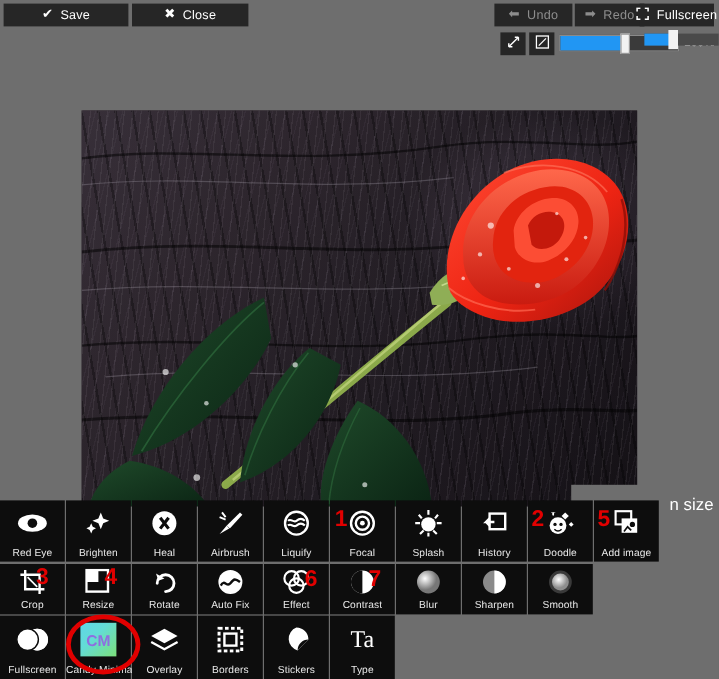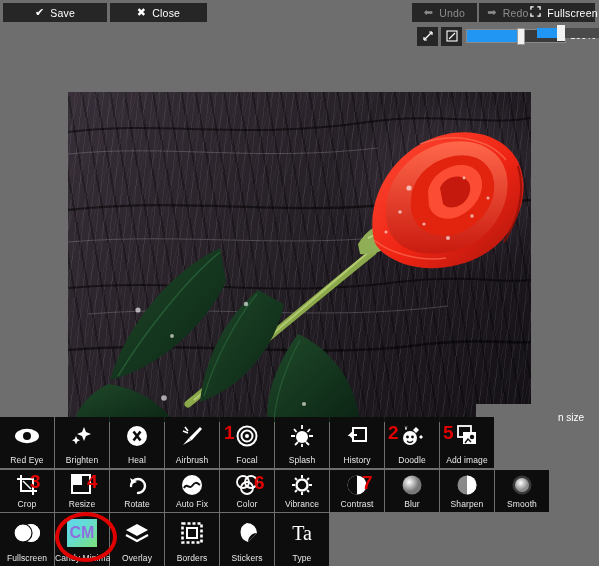--- a/index.html
+++ b/index.html
@@ -101,21 +101,21 @@
 
   
   .side-panel {
     position: absolute;
     left: 476px; top: 404px;
     width: 123px; height: 52px;
     background: #6e6e6e;
   }
   .side-panel .label {
     position: absolute; left: 82px; top: 8px;
-    font-size: 10px; color: #ffffff; white-space: nowrap;
+    font-size: 14px; color: #ffffff; white-space: nowrap;
   }
   .side-track {
     position: absolute; left: 537px; top: 28px;
     width: 62px; height: 10px;
     background: #4a4a4a;
   }
   .side-fill {
     position: absolute; left: 0; top: 0; height: 100%;
     width: 36%; background: #2196f3;
   }
@@ -168,21 +168,21 @@
     color: #e10000;
     line-height: 1;
     pointer-events: none;
     z-index: 6;
     font-family: "Liberation Sans", sans-serif;
   }
   .cm-thumb {
     width: 30px; height: 28px;
     background: linear-gradient(135deg, #5fd6e8 0%, #63dcd6 40%, #7ce07a 100%);
     display:flex; align-items:center; justify-content:center;
-    font-size: 16px; color: #8e6fe0; font-weight: 600;
+    font-size: 13px; color: #8e6fe0; font-weight: 600;
   }
   .red-ellipse {
     position: absolute;
     left: 55px; top: 512px;
     width: 62px; height: 50px;
     border: 4px solid #e10000;
     border-radius: 50%;
     z-index: 9;
     pointer-events: none;
   }
@@ -382,20 +382,29 @@
       <div class="ic">
         <svg width="24" height="22" viewBox="0 0 24 22">
             <path d="M20 2L9 13l2.5 2.5L22 4z" fill="#fff"></path>
             <path d="M9 13l-6 7 8-4.5z" fill="#fff"></path>
             <path d="M3 6l5 2M5 2l3 4" stroke="#fff" stroke-width="1.6"></path>
           </svg>
       </div>
       <div class="tlabel">Airbrush</div>
     </div>
 
+    <div class="tile">
+      <div class="ic">
+        <svg width="22" height="22" viewBox="0 0 22 22">
+            <circle cx="11" cy="11" r="9.5" fill="none" stroke="#fff" stroke-width="2"></circle>
+            <path d="M4 9c2.5-2.5 4.5 2 7 0s4.5-2.5 7 0M4 13c2.5-2.5 4.5 2 7 0s4.5-2.5 7 0" stroke="#fff" stroke-width="1.8" fill="none"></path>
+          </svg>
+      </div>
+      <div class="tlabel">Liquify</div>
+    </div>
 
     <div class="tile">
       <span class="badge" style="left:4px; top:6px;">1</span>
       <div class="ic">
         <svg width="22" height="22" viewBox="0 0 22 22">
             <circle cx="11" cy="11" r="9.5" fill="none" stroke="#fff" stroke-width="2"></circle>
             <circle cx="11" cy="11" r="5.5" fill="none" stroke="#fff" stroke-width="2"></circle>
             <circle cx="11" cy="11" r="2" fill="#fff"></circle>
           </svg>
       </div>
@@ -498,32 +507,23 @@
 
     <div class="tile">
       <span class="badge" style="left:34px; top:3px;">6</span>
       <div class="ic">
         <svg width="24" height="22" viewBox="0 0 24 22">
             <circle cx="8" cy="8" r="6" fill="none" stroke="#fff" stroke-width="1.8"></circle>
             <circle cx="16" cy="8" r="6" fill="none" stroke="#fff" stroke-width="1.8"></circle>
             <circle cx="12" cy="14" r="6" fill="none" stroke="#fff" stroke-width="1.8"></circle>
           </svg>
       </div>
-      <div class="tlabel">Color</div>
-    </div>
-
-    <div class="tile">
-      <div class="ic">
-        <svg width="22" height="22" viewBox="0 0 22 22">
-            <circle cx="11" cy="11" r="5.5" fill="none" stroke="#fff" stroke-width="2.4"></circle>
-            <path d="M11 1v3M11 18v3M1 11h3M18 11h3M4 4l2 2M16 16l2 2M18 4l-2 2M6 16l-2 2" stroke="#fff" stroke-width="2"></path>
-          </svg>
-      </div>
-      <div class="tlabel">Vibrance</div>
-    </div>
+      <div class="tlabel">Effect</div>
+    </div>
+
 
     <div class="tile">
       <span class="badge" style="left:32px; top:3px;">7</span>
       <div class="ic">
         <svg width="22" height="22" viewBox="0 0 22 22">
             <circle cx="11" cy="11" r="9.5" fill="#fff"></circle>
             <path d="M11 1.5a9.5 9.5 0 000 19z" fill="#0d0d0d"></path>
           </svg>
       </div>
       <div class="tlabel">Contrast</div>

